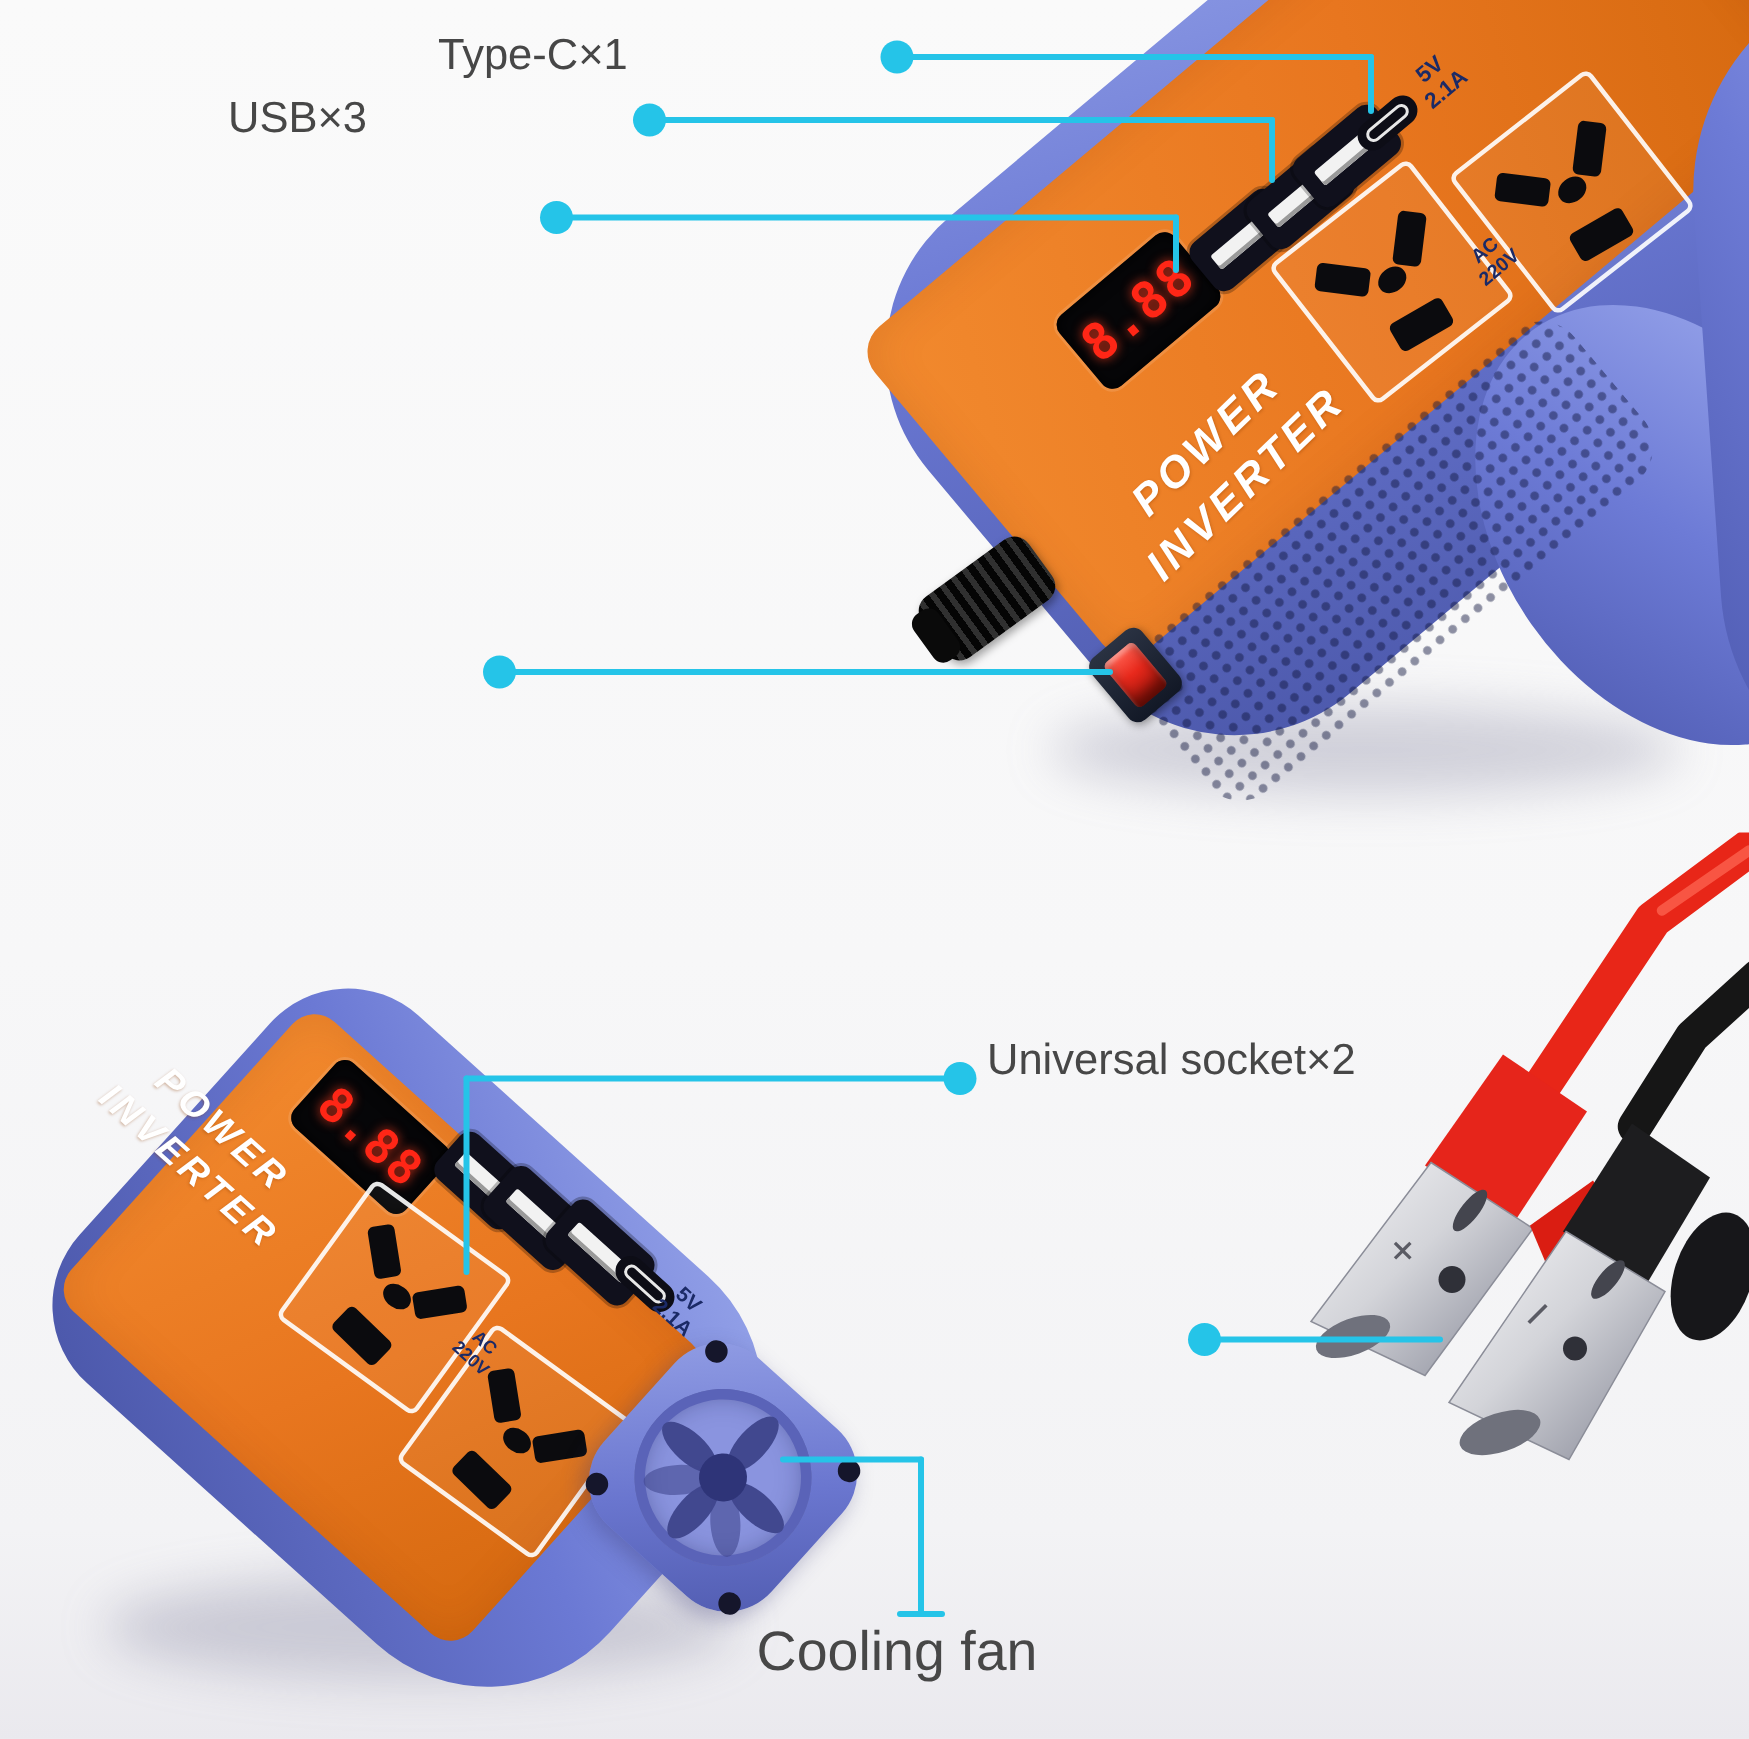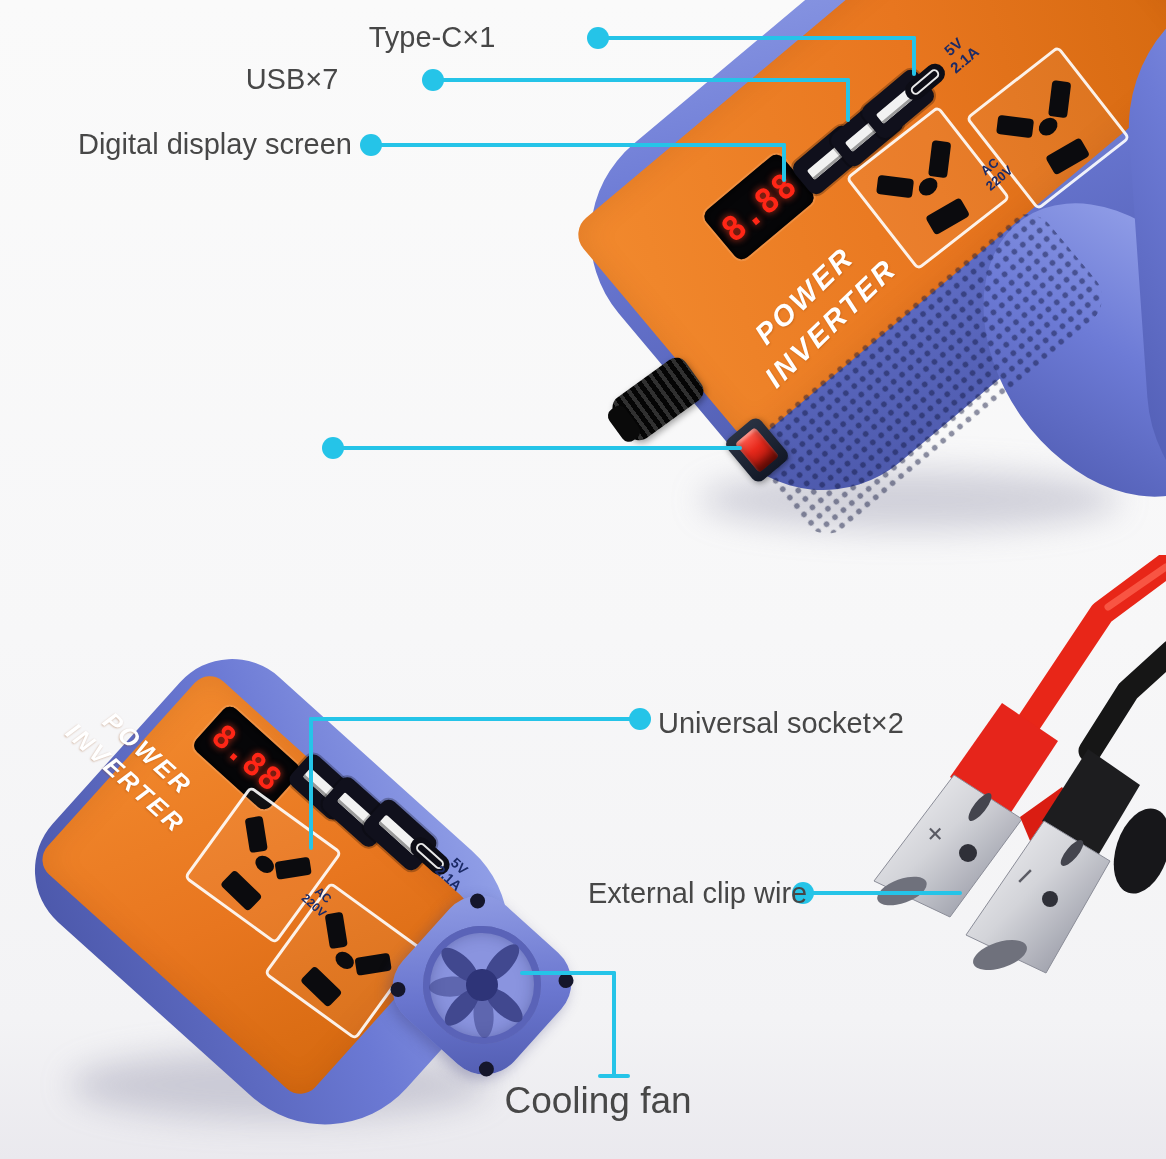--- a/index.html
+++ b/index.html
@@ -5,21 +5,21 @@
   html,body{margin:0;padding:0;background:#eceaef;}
   #stage{position:relative;width:1166px;height:1159px;margin:0 auto;overflow:hidden;
          background:linear-gradient(180deg,#fafafa 0%,#f7f7f8 55%,#f3f3f5 88%,#eae9ee 100%);
          font-family:"Liberation Sans",sans-serif;}
   .abs{position:absolute;}
   
   .lead-h{position:absolute;height:4px;background:#25c4e8;z-index:30;border-radius:2px;}
   .lead-v{position:absolute;width:4px;background:#25c4e8;z-index:30;border-radius:2px;}
   .dot{position:absolute;width:22px;height:22px;border-radius:50%;background:#25c4e8;z-index:31;}
   .callout{position:absolute;color:#474747;font-size:29px;z-index:32;white-space:nowrap;}
-  .r{text-align:center;} .c{text-align:center;}
+  .r{text-align:left;} .c{text-align:center;}
   
   #title{position:absolute;left:0;right:0;top:545px;text-align:center;font-size:82px;font-weight:300;
          color:#2e2e2e;letter-spacing:1px;z-index:25;}
   
   .body-blue{position:absolute;background:linear-gradient(205deg,#97a5ea 0%,#6b79d4 45%,#4a56a8 100%);z-index:1;}
   .cap-blue{position:absolute;background:linear-gradient(245deg,#9aa7ec 0%,#6d7bd6 50%,#4e5ab0 100%);z-index:4;}
   .face-orange{position:absolute;background:linear-gradient(115deg,#f28a2e 0%,#e8761f 55%,#d5690f 100%);z-index:3;
          box-shadow:inset 0 0 30px rgba(120,50,0,.15);}
   .dimples{position:absolute;z-index:4;border-radius:30px;opacity:.85;
          background-image:radial-gradient(rgba(16,22,62,.55) 2.5px,transparent 3.3px);background-size:11px 11px;}
@@ -211,39 +211,37 @@
     <circle cx="200" cy="344" r="8" fill="#2f3038"></circle>
     <ellipse cx="150" cy="400" rx="28" ry="13" transform="rotate(-18 150 400)" fill="#6f717c"></ellipse>
     <text x="176" y="336" font-size="34" fill="#5a5b64" transform="rotate(-45 176 336)">−</text>
   </svg>
 
   <div class="callout r" style="left:292px;top:21px;width:280px;">Type-C×1</div>
   <div class="dot" style="left:587px;top:27px;"></div>
   <div class="lead-h" style="left:598px;top:36px;width:318px;"></div>
   <div class="lead-v" style="left:912px;top:36px;height:40px;"></div>
 
-  <div class="callout r" style="left:152px;top:63px;width:280px;">USB×7</div>
+  <div class="callout r" style="left:152px;top:63px;width:280px;">USB×3</div>
   <div class="dot" style="left:422px;top:69px;"></div>
   <div class="lead-h" style="left:433px;top:78px;width:417px;"></div>
   <div class="lead-v" style="left:846px;top:78px;height:44px;"></div>
 
-  <div class="callout r" style="left:75px;top:128px;width:280px;">Digital display screen</div>
   <div class="dot" style="left:360px;top:134px;"></div>
   <div class="lead-h" style="left:371px;top:143px;width:415px;"></div>
   <div class="lead-v" style="left:782px;top:143px;height:39px;"></div>
 
   <div class="dot" style="left:322px;top:437px;"></div>
   <div class="lead-h" style="left:333px;top:446px;width:409px;"></div>
 
-  <div class="callout" style="left:658px;top:707px;">Universal socket×2</div>
+  <div class="callout" style="left:658px;top:691px;">Universal socket×2</div>
   <div class="dot" style="left:629px;top:708px;"></div>
   <div class="lead-h" style="left:309px;top:717px;width:331px;"></div>
   <div class="lead-v" style="left:309px;top:717px;height:133px;"></div>
 
-  <div class="callout" style="left:588px;top:877px;">External clip wire</div>
   <div class="dot" style="left:792px;top:882px;"></div>
   <div class="lead-h" style="left:803px;top:891px;width:159px;"></div>
 
   <div class="lead-h" style="left:520px;top:971px;width:96px;"></div>
   <div class="lead-v" style="left:612px;top:971px;height:107px;"></div>
   <div class="lead-h" style="left:598px;top:1074px;width:32px;"></div>
   <div class="callout c" style="left:478px;top:1080px;width:240px;font-size:37px;">Cooling fan</div>
 
 
 </div>

